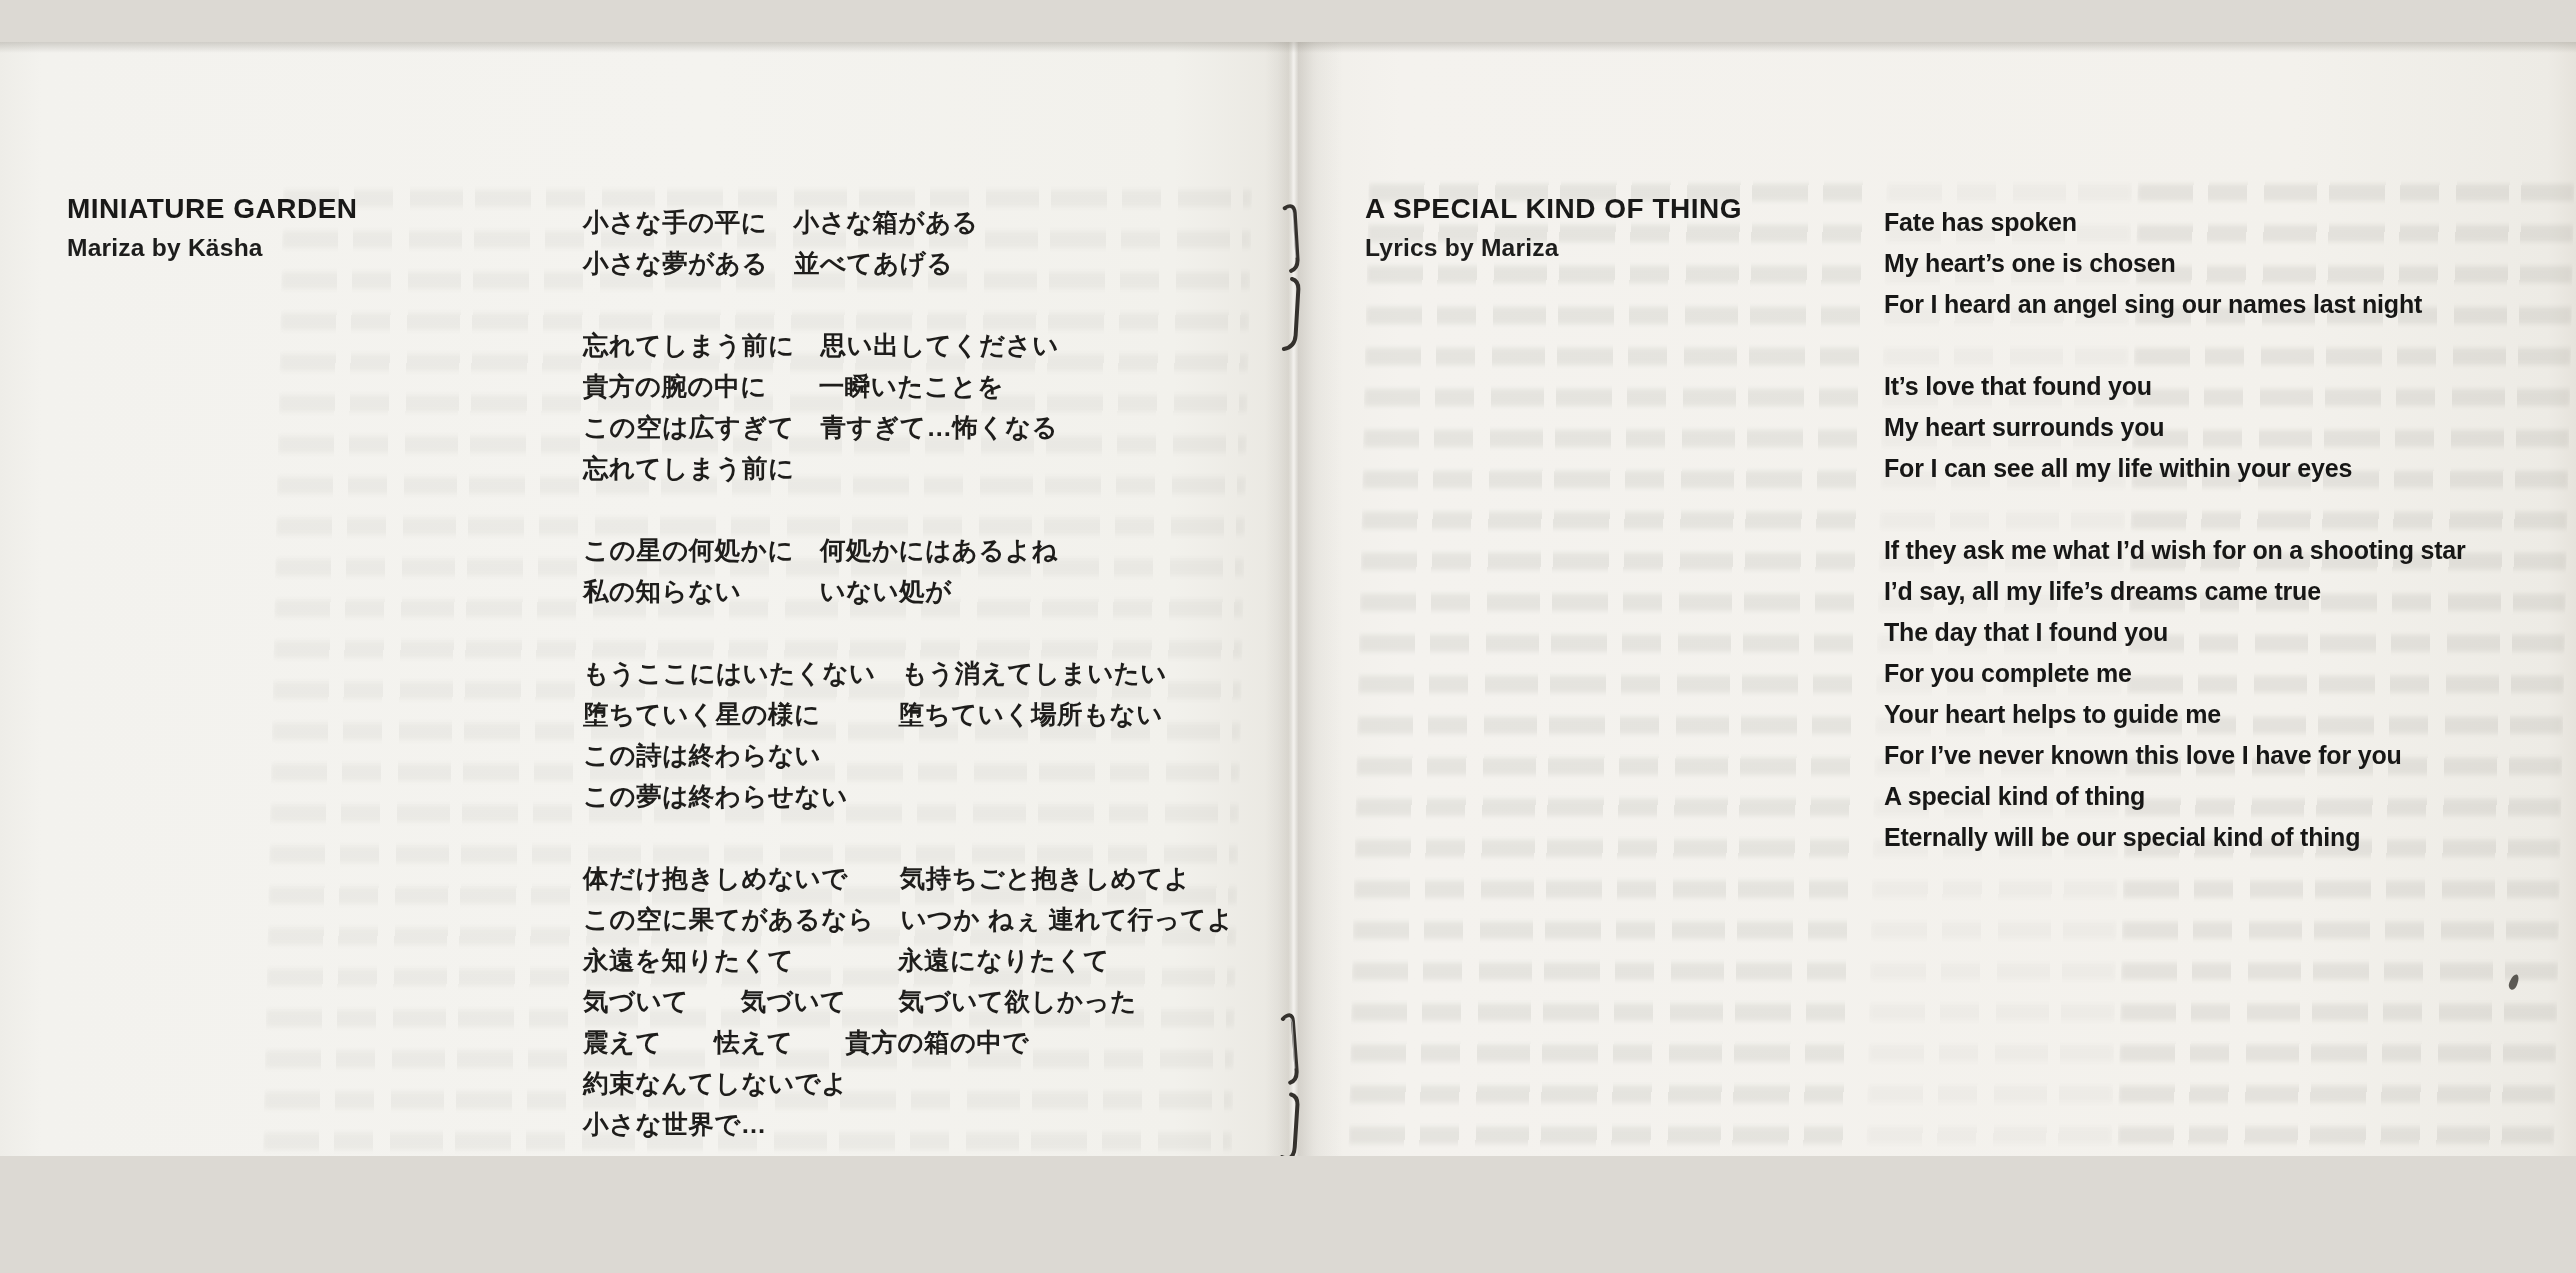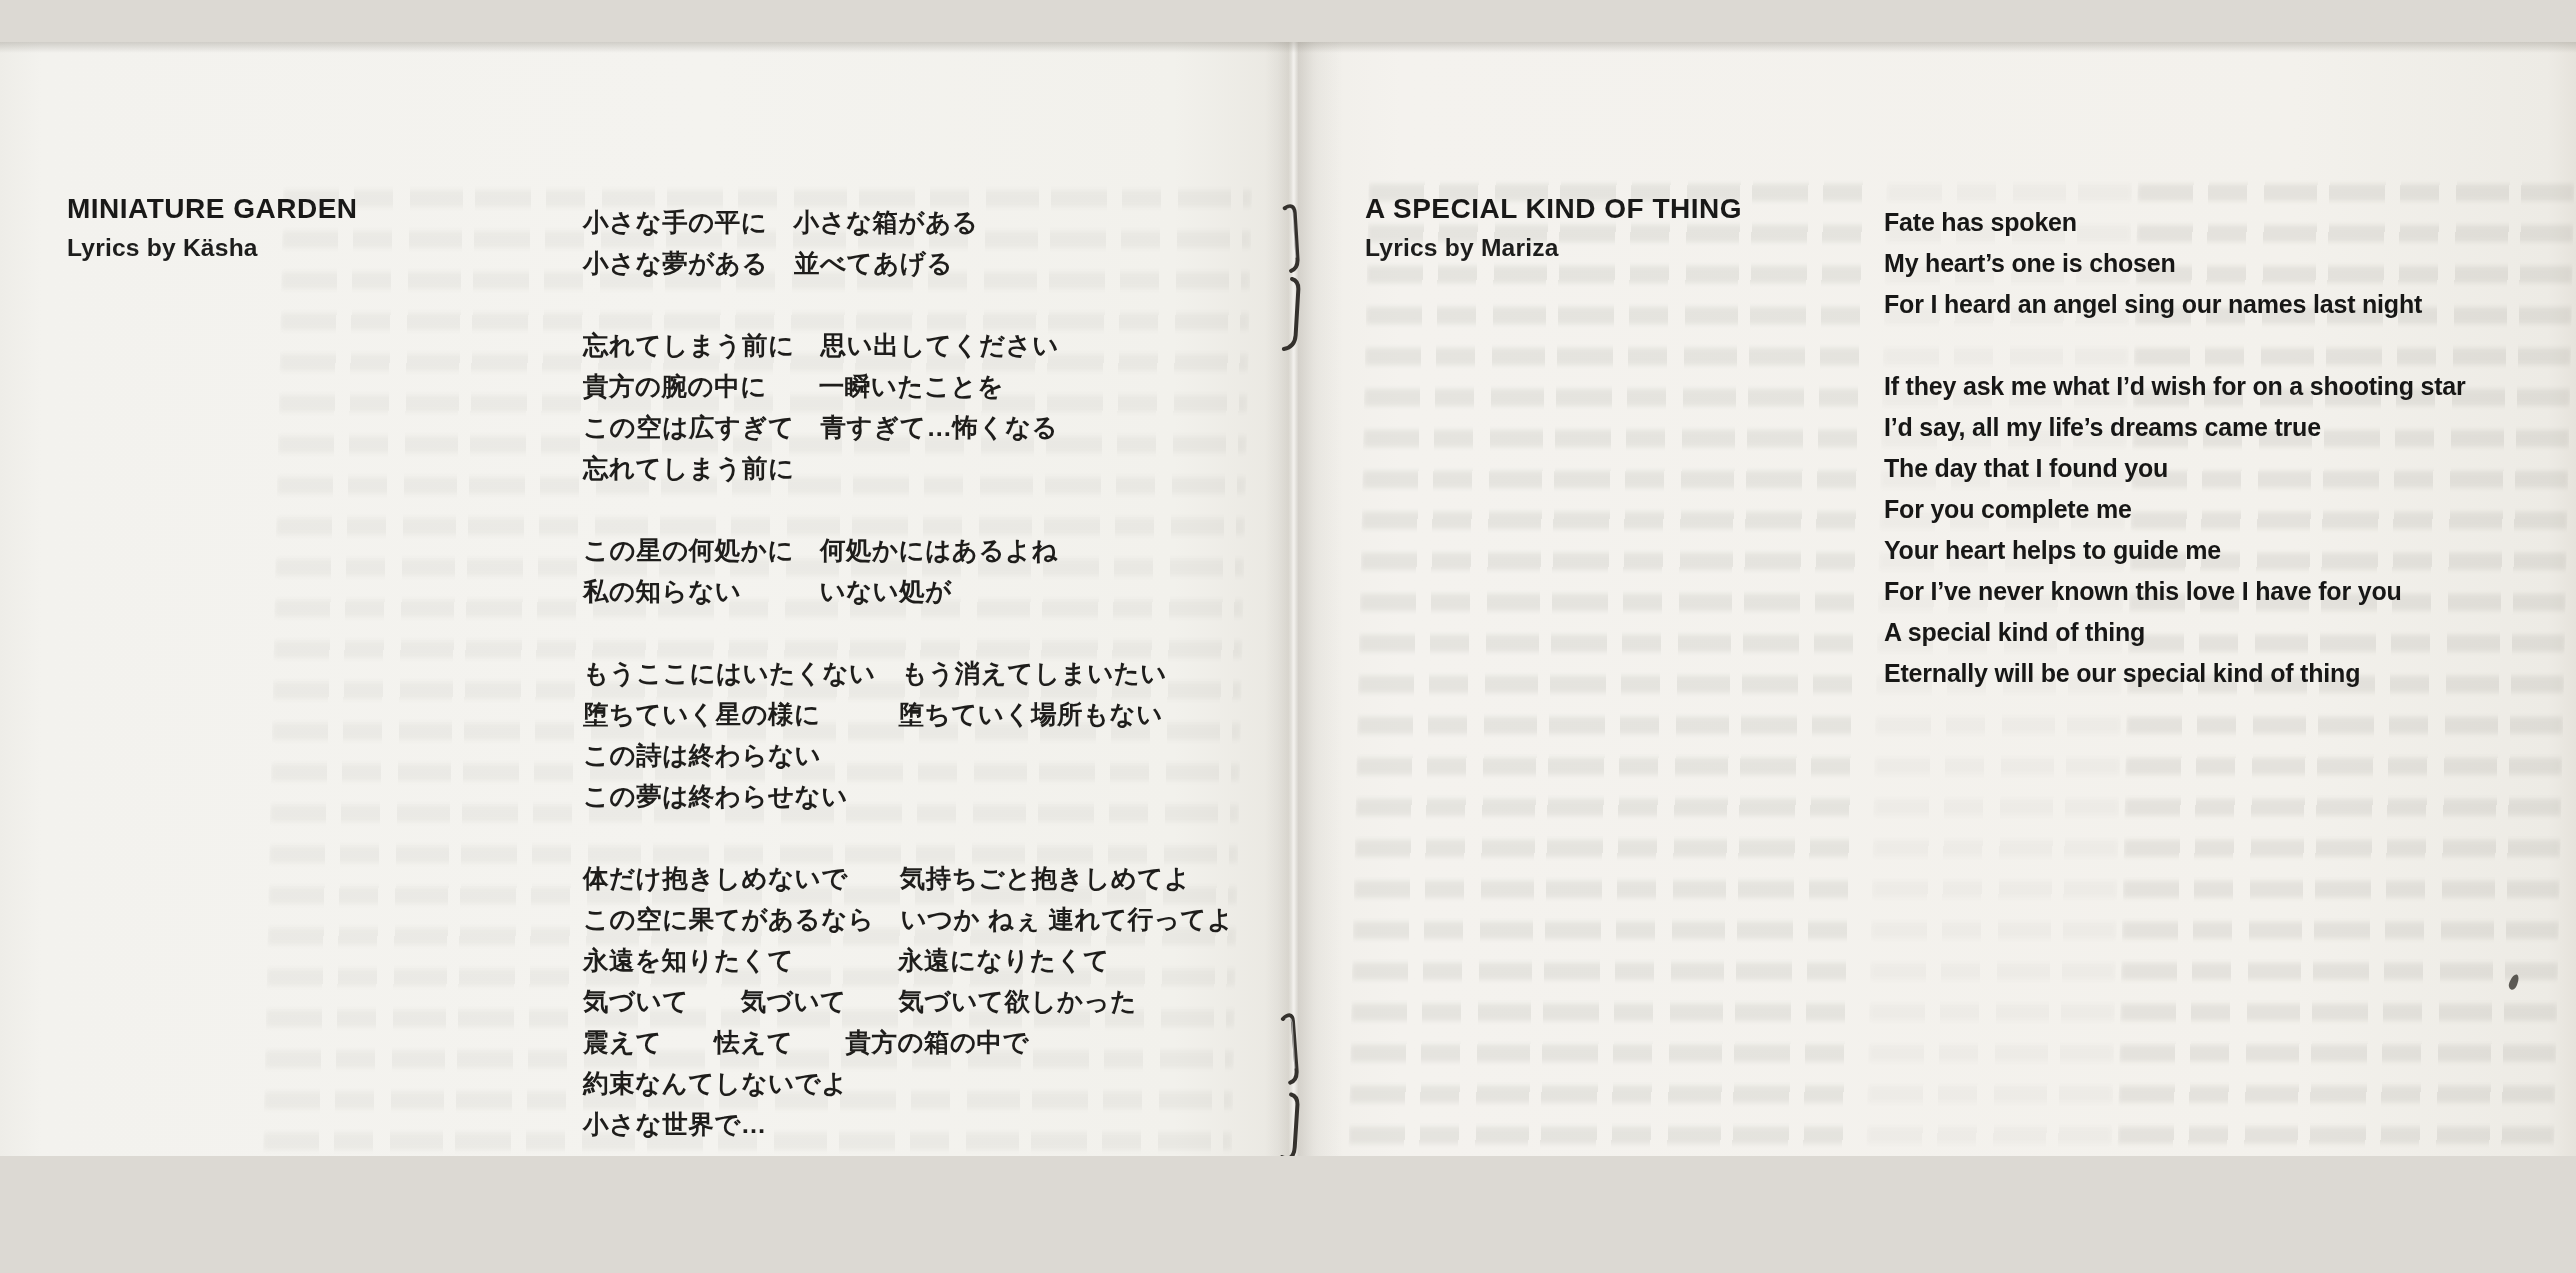--- a/index.html
+++ b/index.html
@@ -90,21 +90,21 @@
   <div class="page page-right"></div>
 
   <div class="bleed bleed-l1"></div>
   <div class="bleed bleed-r1"></div>
   <div class="bleed bleed-r2"></div>
   <div class="bleed bleed-r3"></div>
 
   <div class="fold"></div>
 
   <div class="title title-left">MINIATURE GARDEN</div>
-  <div class="credit credit-left">Lyrics by Käsha</div>
+  <div class="credit credit-left">Mariza by Käsha</div>
   <div class="lyrics lyrics-jp">
       <div class="stanza">
         <div class="line">小さな手の平に　小さな箱がある</div>
         <div class="line">小さな夢がある　並べてあげる</div>
       </div>
       <div class="stanza">
         <div class="line">忘れてしまう前に　思い出してください</div>
         <div class="line">貴方の腕の中に　　一瞬いたことを</div>
         <div class="line">この空は広すぎて　青すぎて…怖くなる</div>
         <div class="line">忘れてしまう前に</div>
@@ -132,20 +132,25 @@
 
   <div class="title title-right">A SPECIAL KIND OF THING</div>
   <div class="credit credit-right">Lyrics by Mariza</div>
   <div class="lyrics lyrics-en">
       <div class="stanza">
         <div class="line">Fate has spoken</div>
         <div class="line">My heart’s one is chosen</div>
         <div class="line">For I heard an angel sing our names last night</div>
       </div>
       <div class="stanza">
+        <div class="line">It’s love that found you</div>
+        <div class="line">My heart surrounds you</div>
+        <div class="line">For I can see all my life within your eyes</div>
+      </div>
+      <div class="stanza">
         <div class="line">If they ask me what I’d wish for on a shooting star</div>
         <div class="line">I’d say, all my life’s dreams came true</div>
         <div class="line">The day that I found you</div>
         <div class="line">For you complete me</div>
         <div class="line">Your heart helps to guide me</div>
         <div class="line">For I’ve never known this love I have for you</div>
         <div class="line">A special kind of thing</div>
         <div class="line">Eternally will be our special kind of thing</div>
       </div>
     </div>

